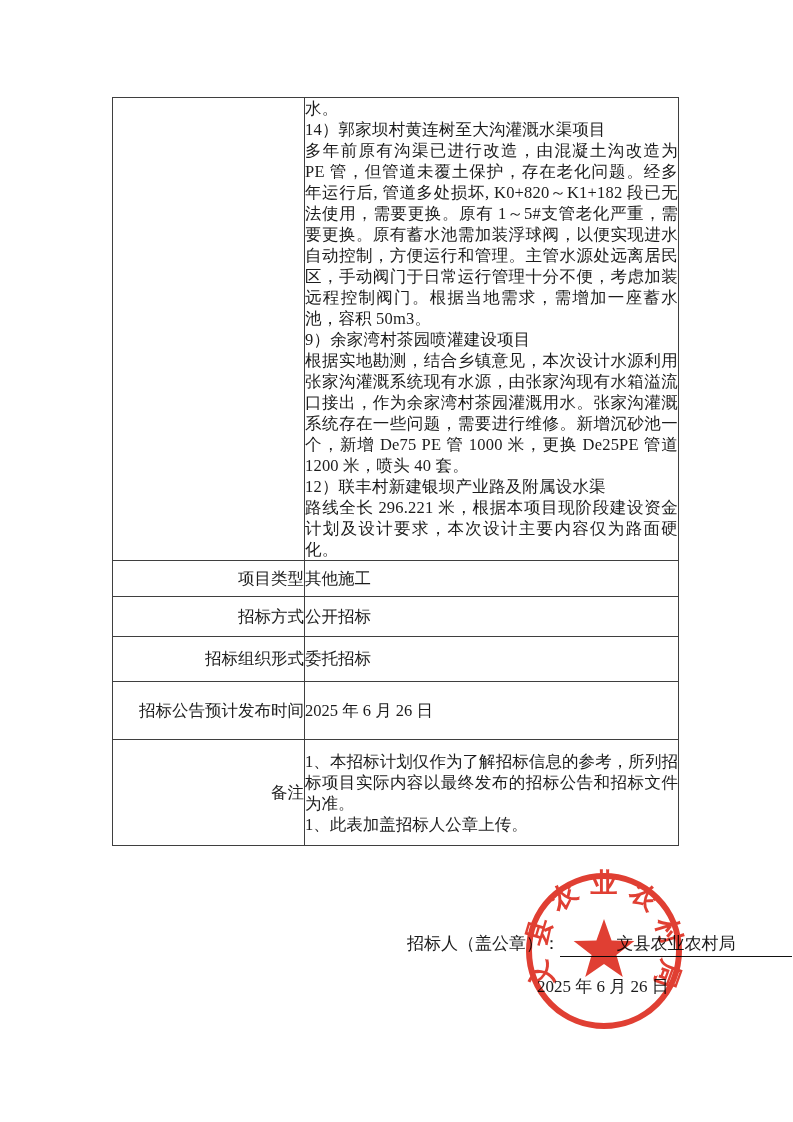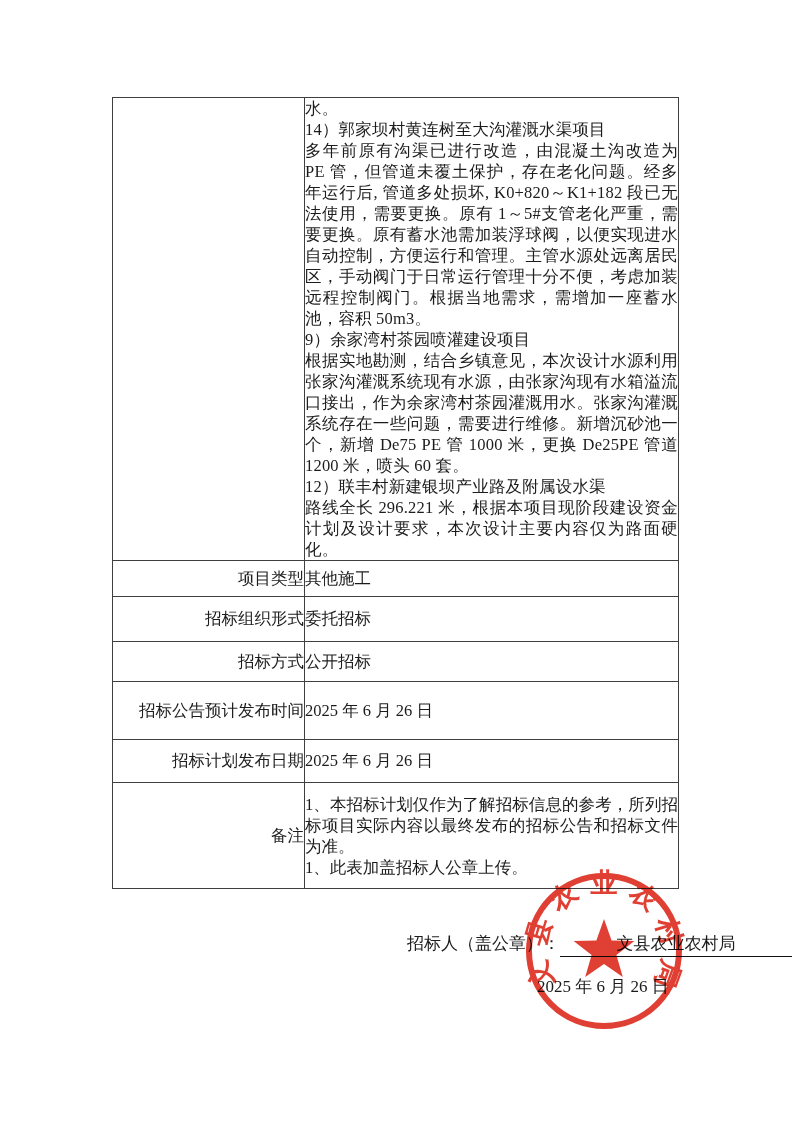--- a/index.html
+++ b/index.html
@@ -88,43 +88,39 @@
         <col>
       </colgroup>
     <tbody>
         <tr style="height:420px">
       <td class="label-cell"></td>
       <td class="bigtext-cell">
         <div class="para">水。</div>
         <div class="para">14）郭家坝村黄连树至大沟灌溉水渠项目</div>
         <div class="para">多年前原有沟渠已进行改造，由混凝土沟改造为 PE 管，但管道未覆土保护，存在老化问题。经多年运行后, 管道多处损坏, K0+820～K1+182 段已无法使用，需要更换。原有 1～5#支管老化严重，需要更换。原有蓄水池需加装浮球阀，以便实现进水自动控制，方便运行和管理。主管水源处远离居民区，手动阀门于日常运行管理十分不便，考虑加装远程控制阀门。根据当地需求，需增加一座蓄水池，容积 50m3。</div>
         <div class="para">9）余家湾村茶园喷灌建设项目</div>
-        <div class="para">根据实地勘测，结合乡镇意见，本次设计水源利用张家沟灌溉系统现有水源，由张家沟现有水箱溢流口接出，作为余家湾村茶园灌溉用水。张家沟灌溉系统存在一些问题，需要进行维修。新增沉砂池一个，新增 De75 PE 管 1000 米，更换 De25PE 管道 1200 米，喷头 60 套。</div>
+        <div class="para">根据实地勘测，结合乡镇意见，本次设计水源利用张家沟灌溉系统现有水源，由张家沟现有水箱溢流口接出，作为余家湾村茶园灌溉用水。张家沟灌溉系统存在一些问题，需要进行维修。新增沉砂池一个，新增 De75 PE 管 1000 米，更换 De25PE 管道 1200 米，喷头 40 套。</div>
         <div class="para">12）联丰村新建银坝产业路及附属设水渠</div>
         <div class="para">路线全长 296.221 米，根据本项目现阶段建设资金计划及设计要求，本次设计主要内容仅为路面硬化。</div>
       </td>
     </tr>
     <tr style="height:36px">
       <td class="label-cell">项目类型</td>
       <td class="value-cell">其他施工</td>
     </tr>
+    <tr style="height:40px">
+      <td class="label-cell">招标方式</td>
+      <td class="value-cell">公开招标</td>
+    </tr>
     <tr style="height:45px">
       <td class="label-cell">招标组织形式</td>
       <td class="value-cell">委托招标</td>
     </tr>
-    <tr style="height:40px">
-      <td class="label-cell">招标方式</td>
-      <td class="value-cell">公开招标</td>
-    </tr>
     <tr style="height:58px">
       <td class="label-cell">招标公告预计发布时间</td>
-      <td class="value-cell">2025 年 6 月 26 日</td>
-    </tr>
-    <tr style="height:43px">
-      <td class="label-cell">招标计划发布日期</td>
       <td class="value-cell">2025 年 6 月 26 日</td>
     </tr>
     <tr style="height:106px">
       <td class="label-cell">备注</td>
       <td class="note-cell">
         <div class="para">1、本招标计划仅作为了解招标信息的参考，所列招标项目实际内容以最终发布的招标公告和招标文件为准。</div>
         <div class="para">1、此表加盖招标人公章上传。</div>
       </td>
     </tr>
   </tbody>

